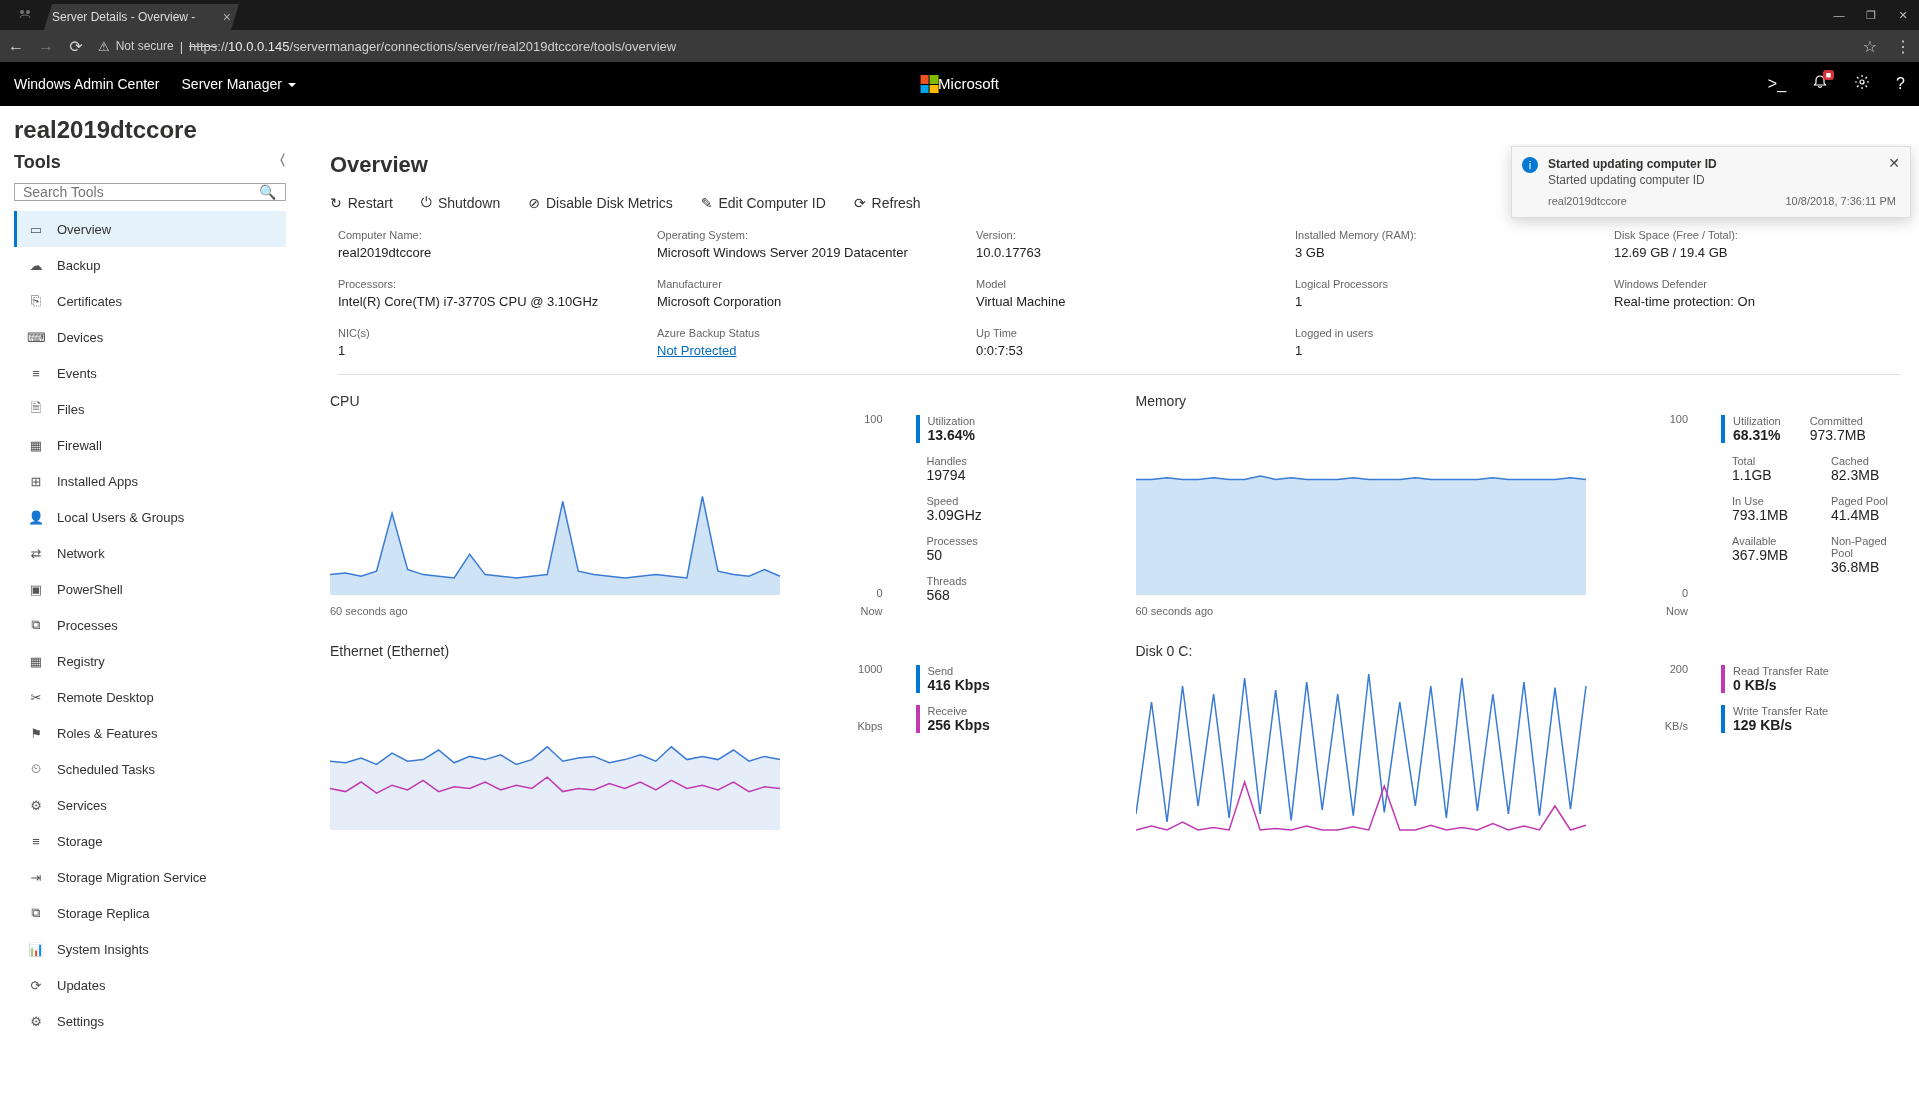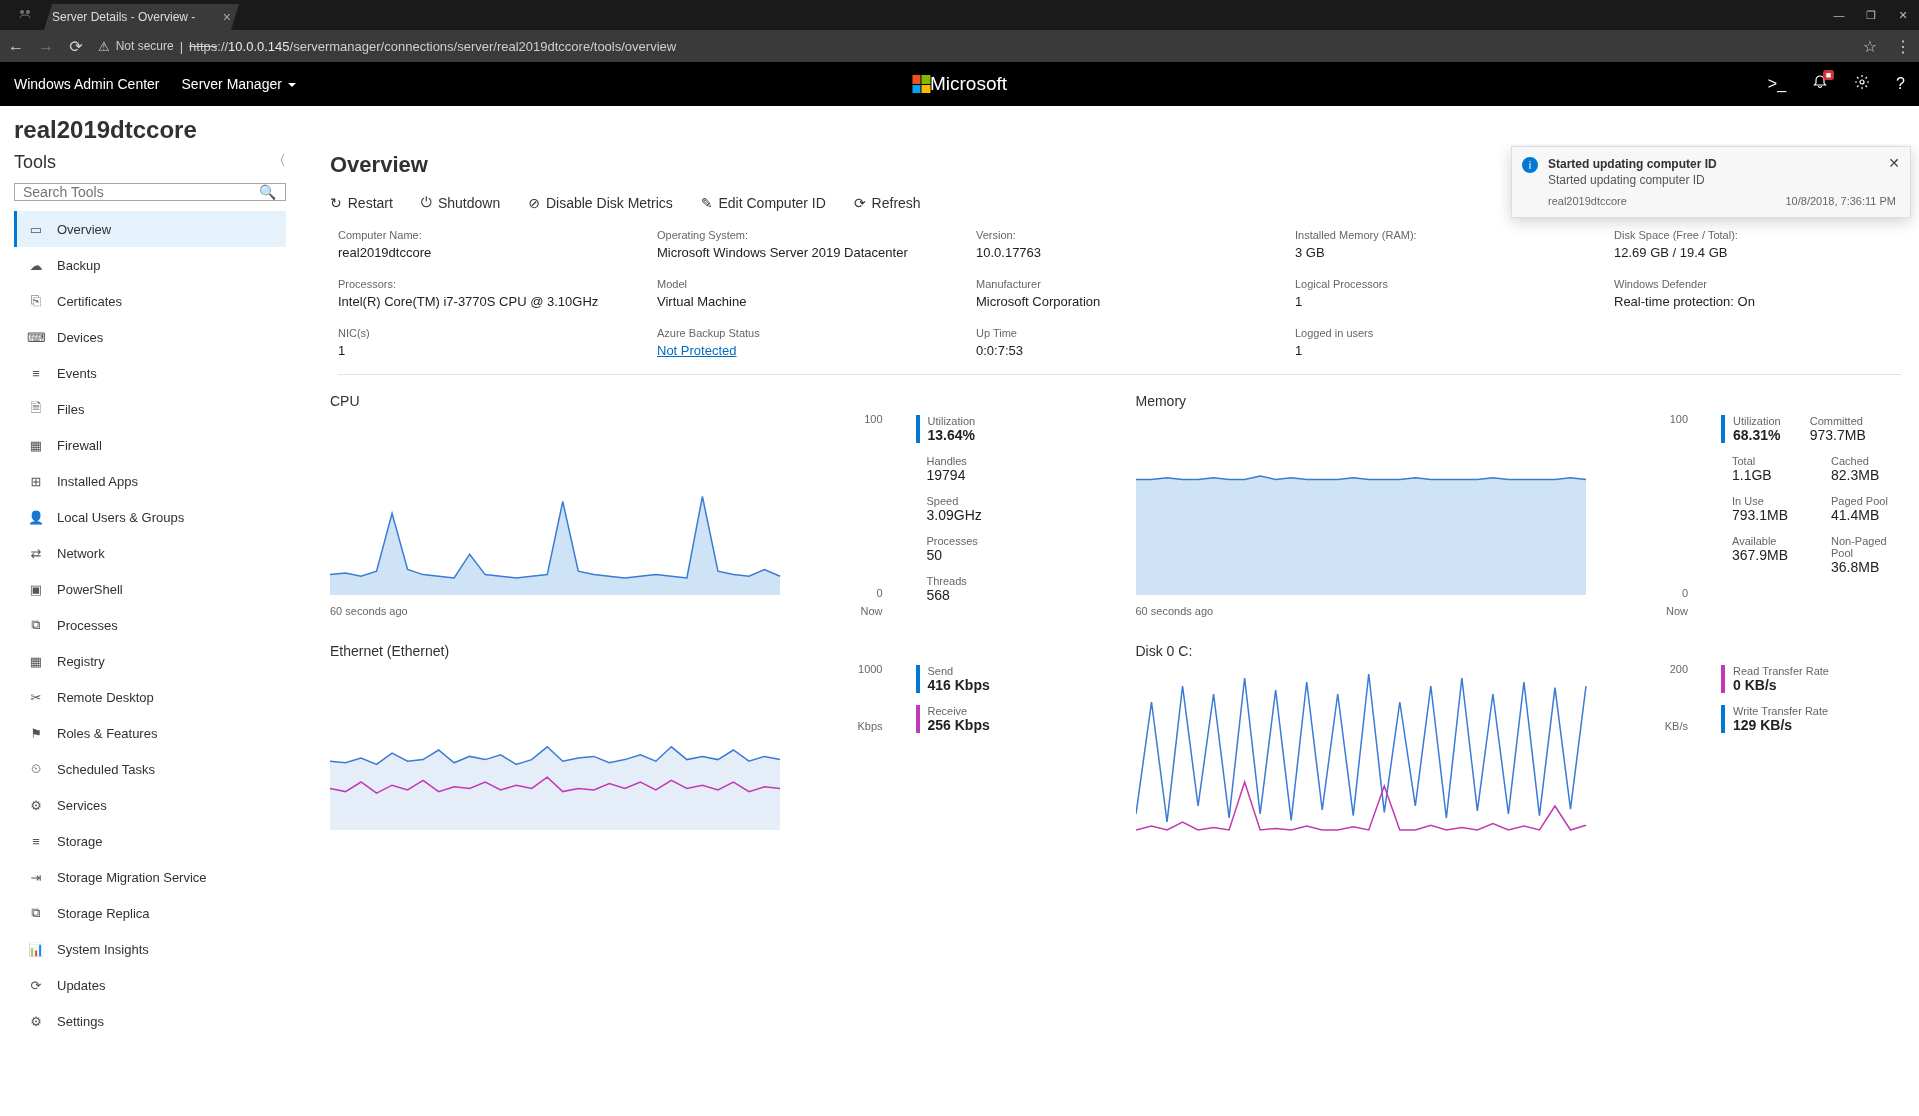--- a/index.html
+++ b/index.html
@@ -19,34 +19,34 @@
   .addr-box { flex:0 0 auto; display:flex; align-items:center; color:#cfcfcf; font-size:13px; gap:6px; }
   .addr-box .secure-label{font-size:12px;}
   .addr-box .url { color:#cfcfcf; }
   .addr-box .url .host{color:#e8e8e8;}
   .addr-box .url .strike{text-decoration:line-through;}
   .nav-right { margin-left:auto; display:flex; gap:18px; color:#cfcfcf; font-size:16px; }
 
   
   .wac-top { background:#000; color:#fff; height:44px; display:flex; align-items:center; padding:0 14px; position:relative; }
   .wac-top .wac-left { display:flex; align-items:center; gap:22px; font-size:14px;}
-  .wac-top .ms-logo { position:absolute; left:50%; transform:translateX(-50%); display:flex; align-items:center; gap:0; font-size:19px;}
+  .wac-top .ms-logo { position:absolute; left:50%; transform:translateX(-50%); display:flex; align-items:flex-start; gap:0; font-size:15px;}
   .ms-square { width:18px; height:18px; display:grid; grid-template:1fr 1fr/1fr 1fr; gap:1px;}
   .ms-square span:nth-child(1){background:#f25022}.ms-square span:nth-child(2){background:#7fba00}.ms-square span:nth-child(3){background:#00a4ef}.ms-square span:nth-child(4){background:#ffb900}
   .wac-right { margin-left:auto; display:flex; align-items:center; gap:26px; font-size:16px;}
   .wac-right .bell{position:relative}
   .wac-right .bell .badge{position:absolute;top:-4px;right:-6px;background:#d13438;color:#fff;font-size:9px;border-radius:3px;padding:0 3px;}
 
   
   .page { display:flex; height: calc(1116px - 30px - 32px - 44px - 28px); background:#fff; }
   .server-header { padding:10px 14px 0; }
   .server-name { font-size:24px; font-weight:700; }
 
   .left-col { width:300px; padding:8px 14px 0; display:flex; flex-direction:column; border-right:0; }
-  .tools-header { display:flex; align-items:flex-start; justify-content:space-between; font-size:18px; font-weight:400; }
+  .tools-header { display:flex; align-items:flex-start; justify-content:space-between; font-size:18px; font-weight:700; }
   .tools-header .chev{font-size:14px;color:#666;}
   .search-tools { display:flex; align-items:center; border:1px solid #a6a6a6; height:18px; margin-top:10px; padding:0 8px; }
   .search-tools input{flex:1;border:none;outline:none;font-size:14px;background:transparent;}
   .search-tools .s-icon{color:#555;font-size:14px;}
   .tools-list { margin-top:10px; overflow:auto; flex:1;}
   .tool-item { display:flex; align-items:center; gap:12px; height:36px; padding:0 10px; font-size:13px; color:#323130; cursor:pointer; border-left:3px solid transparent;}
   .tool-item.selected { background:#e5f1fb; border-left-color:#0078d4;}
   .tool-item .t-icon{width:18px; text-align:center; color:#555;}
 
   .main-col { flex:1; padding:8px 18px 0 30px; overflow:auto; position:relative;}
@@ -326,26 +326,26 @@
         </div>
         <div class="pcell">
           <div class="plbl">Disk Space (Free / Total):</div>
           <div class="pval">12.69 GB / 19.4 GB</div>
         </div>
         <div class="pcell">
           <div class="plbl">Processors:</div>
           <div class="pval">Intel(R) Core(TM) i7-3770S CPU @ 3.10GHz</div>
         </div>
         <div class="pcell">
+          <div class="plbl">Manufacturer</div>
+          <div class="pval">Microsoft Corporation</div>
+        </div>
+        <div class="pcell">
           <div class="plbl">Model</div>
           <div class="pval">Virtual Machine</div>
-        </div>
-        <div class="pcell">
-          <div class="plbl">Manufacturer</div>
-          <div class="pval">Microsoft Corporation</div>
         </div>
         <div class="pcell">
           <div class="plbl">Logical Processors</div>
           <div class="pval">1</div>
         </div>
         <div class="pcell">
           <div class="plbl">Windows Defender</div>
           <div class="pval">Real-time protection: On</div>
         </div>
         <div class="pcell">

